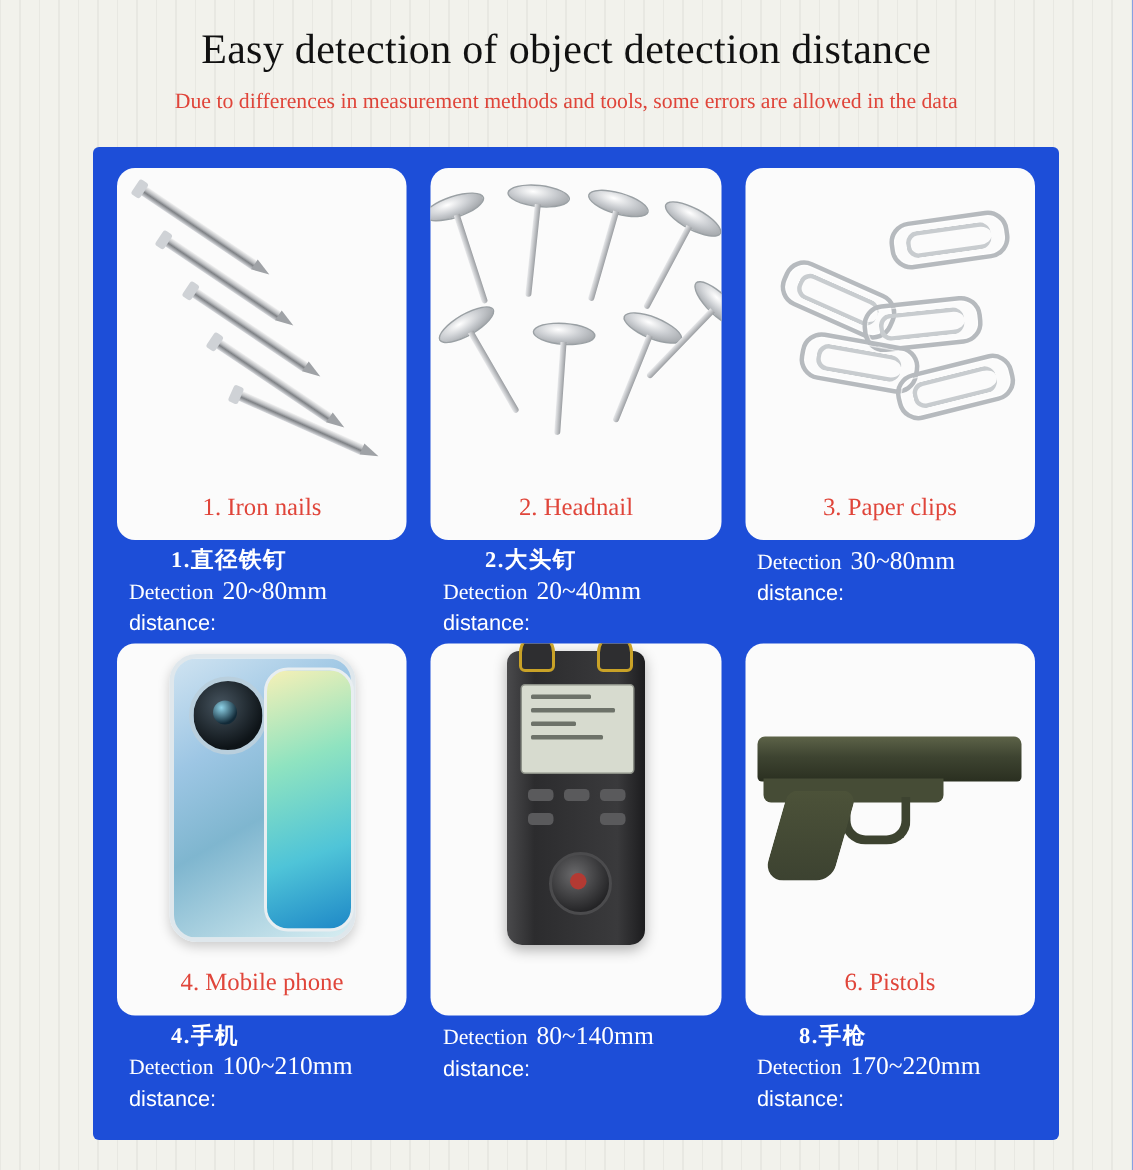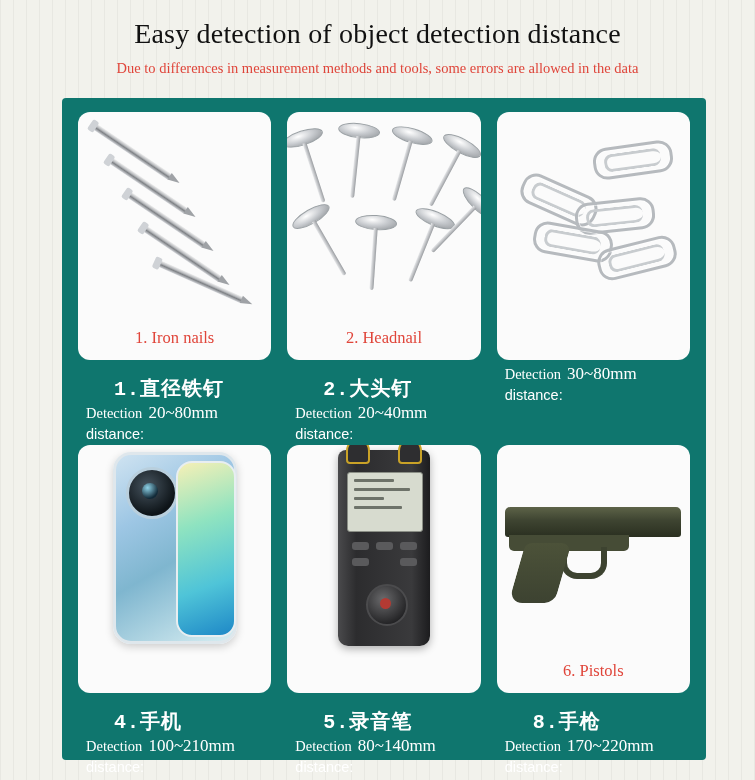--- a/index.html
+++ b/index.html
@@ -48,21 +48,21 @@
     color: #e0453a;
     padding-top: 10px;
     font-family: "Liberation Serif", serif;
   }
   .board {
     position: absolute;
     left: 62px;
     top: 98px;
     width: 644px;
     height: 662px;
-    background: #0f766e;
+    background: #1d4ed8;
     border-radius: 4px;
     box-sizing: border-box;
     padding: 14px 12px;
   }
   .grid {
     display: grid;
     grid-template-columns: 1fr 1fr 1fr;
     grid-template-rows: 1fr 1fr;
     gap: 0px 8px;
     width: 100%;
@@ -99,27 +99,26 @@
     font-size: 16.5px;
     padding-bottom: 12px;
     font-family: "Liberation Serif", serif;
     white-space: nowrap;
   }
   .label-block {
     color: #fff;
     padding: 4px 2px 0 8px;
   }
   .label-title {
-    font-size: 20px;
+    font-size: 15px;
     font-weight: bold;
-    font-family: Liberation Mono, monospace;
+    font-family: Liberation Serif, serif;
     letter-spacing: 1px;
     padding-left: 28px;
     line-height: 1.35;
-    margin-top: 12px;
   }
   .label-row {
     display: flex;
     align-items: baseline;
     font-family: "Liberation Serif", serif;
   }
   .label-key {
     font-size: 14.5px;
     line-height: 1.45;
   }
@@ -407,38 +406,40 @@
         <div class="photo">
           <div class="art">
             <div class="clips">
               <div class="clip" style="left:96px; top:4px; transform:rotate(-8deg);"></div>
               <div class="clip" style="left:22px; top:44px; transform:rotate(24deg);"></div>
               <div class="clip" style="left:78px; top:60px; transform:rotate(-6deg);"></div>
               <div class="clip" style="left:36px; top:86px; transform:rotate(10deg);"></div>
               <div class="clip" style="left:100px; top:102px; transform:rotate(-14deg);"></div>
             </div>
           </div>
+          <div class="caption">3. Paper clips</div>
         </div>
         <div class="label-block">
           <div class="label-row">
             <span class="label-key">Detection</span>
             <span class="label-val">30~80mm</span>
           </div>
           <div class="label-key2">distance:</div>
         </div>
       </div>
 
       <div class="cell">
         <div class="photo">
           <div class="art">
             <div class="phone">
               <div class="cam"></div>
               <div class="screen"></div>
             </div>
           </div>
+          <div class="caption">4. Mobile phone</div>
         </div>
         <div class="label-block">
           <div class="label-title">4.手机</div>
           <div class="label-row">
             <span class="label-key">Detection</span>
             <span class="label-val">100~210mm</span>
           </div>
           <div class="label-key2">distance:</div>
         </div>
       </div>
@@ -462,21 +463,20 @@
                 <div class="btn-sm" style="left:26px; top:0;"></div>
                 <div class="btn-sm" style="left:50px; top:0;"></div>
                 <div class="btn-sm" style="left:2px; top:16px;"></div>
                 <div class="btn-sm" style="left:50px; top:16px;"></div>
                 <div class="wheel"></div>
               </div>
             </div>
           </div>
         </div>
         <div class="label-block">
-          <div class="label-title">5.录音笔</div>
           <div class="label-row">
             <span class="label-key">Detection</span>
             <span class="label-val">80~140mm</span>
           </div>
           <div class="label-key2">distance:</div>
         </div>
       </div>
 
       <div class="cell">
         <div class="photo">

